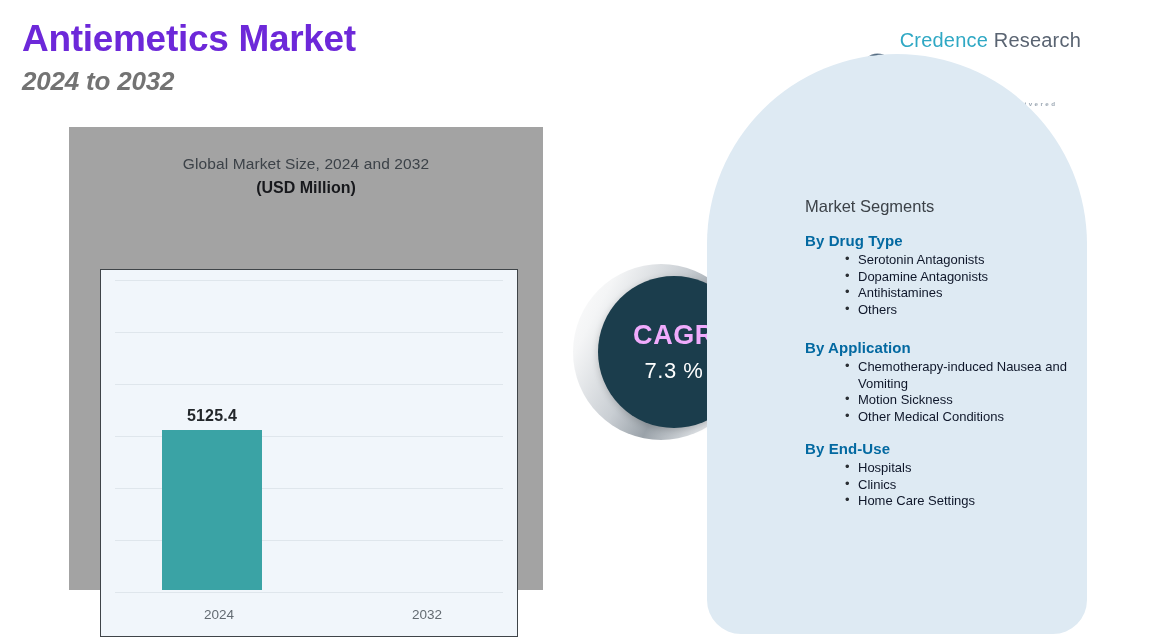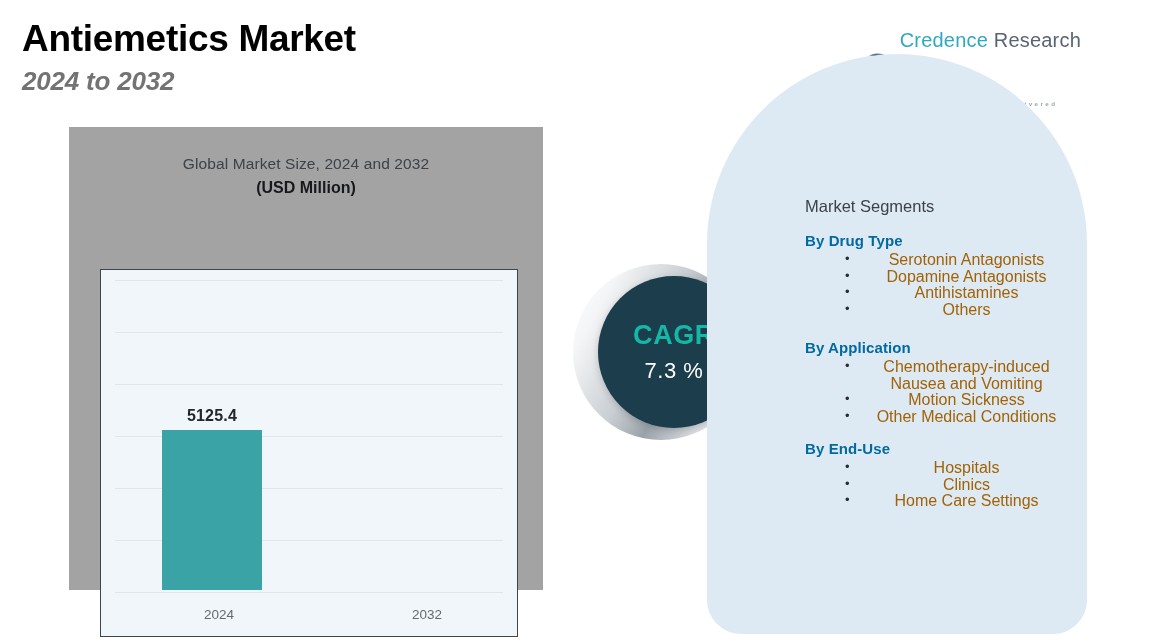--- a/index.html
+++ b/index.html
@@ -14,21 +14,21 @@
   }
 
   
   #header-area { position: absolute; top: 0; left: 0; width: 1163px; height: 120px; }
 
   #page-title {
     position: absolute;
     left: 22px; top: 18px;
     font-size: 37px;
     font-weight: bold;
-    color: #000000;
+    color: #6d28d9;
     letter-spacing: -0.3px;
     white-space: nowrap;
   }
   #page-subtitle {
     position: absolute;
     left: 22px; top: 66px;
     font-size: 26px;
     font-style: italic;
     font-weight: bold;
     color: #737373;
@@ -143,26 +143,25 @@
   .segment-title {
     font-size: 15px;
     font-weight: bold;
     color: #0369a1;
     letter-spacing: 0.1px;
     margin-bottom: 3px;
   }
   .segment-list { list-style: none; padding-left: 40px; }
   .segment-list li {
     position: relative;
-    font-size: 16px;
-    color: #a16207;
+    font-size: 13px;
+    color: #0f172a;
     line-height: 16.6px;
     padding-left: 13px;
     margin-bottom: 0;
-    text-align: center;
   }
   .segment-list li::before {
     content: "\2022";
     position: absolute;
     left: 0; top: -1px;
     font-size: 13px;
     color: #2a2e33;
   }
 
   
@@ -184,21 +183,21 @@
     width: 152px; height: 152px;
     border-radius: 50%;
     background: #1b3d4c;
     display: flex;
     flex-direction: column;
     align-items: center;
     justify-content: center;
     box-shadow: 0 2px 7px rgba(0,0,0,0.18);
   }
   #cagr-label {
-    color: #14b8a6;
+    color: #f0abfc;
     font-size: 27px;
     font-weight: bold;
     letter-spacing: 0.6px;
     line-height: 1;
   }
   #cagr-value {
     color: #ffffff;
     font-size: 22px;
     letter-spacing: 0.5px;
     line-height: 1;

